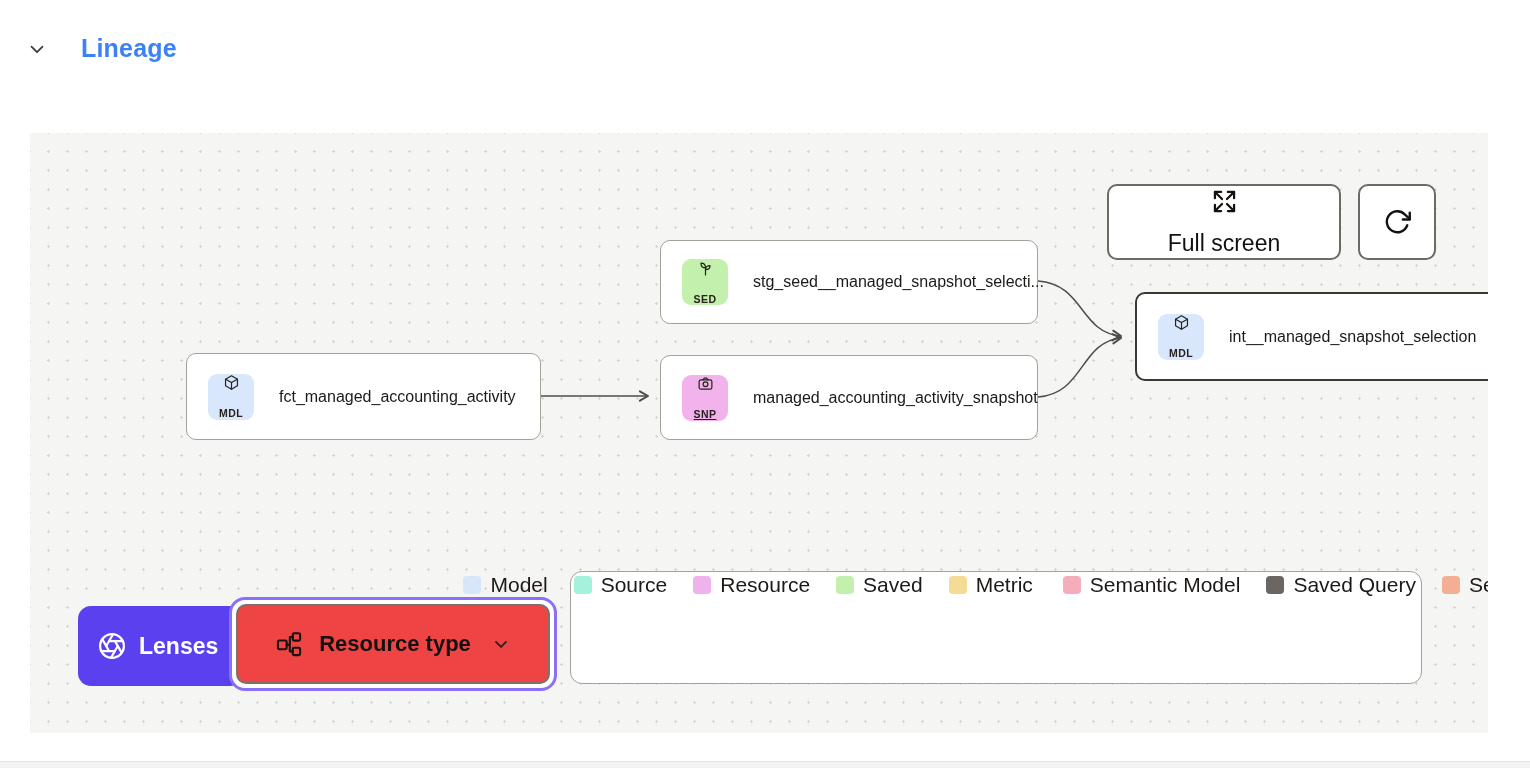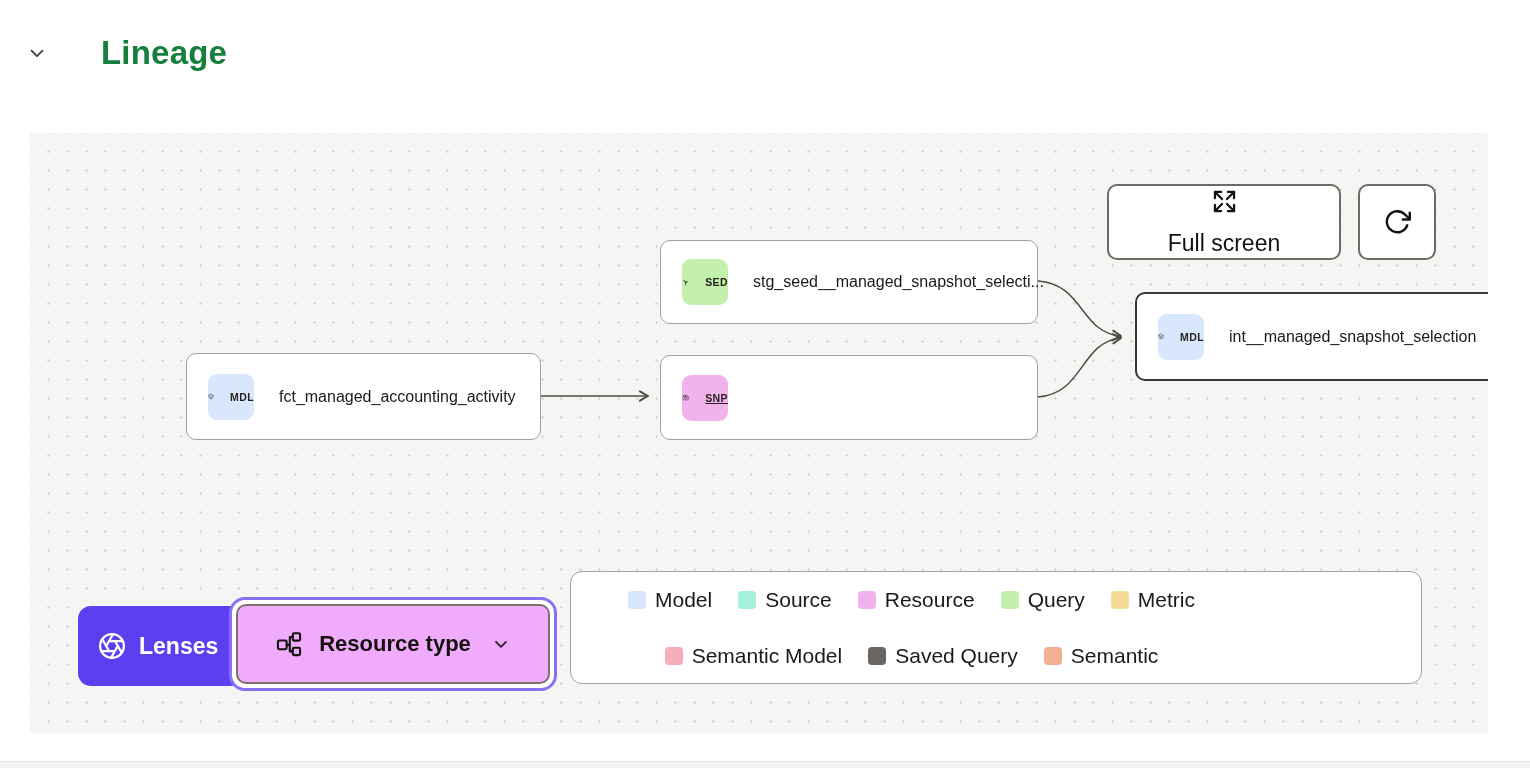--- a/index.html
+++ b/index.html
@@ -3,39 +3,39 @@
 <meta charset="utf-8">
 <style>
   html,body{margin:0;padding:0;}
   body{
     width:1530px;height:768px;position:relative;background:#ffffff;
     font-family:"Liberation Sans", sans-serif;overflow:hidden;color:#1c1917;
   }
   
   .section-header{position:absolute;left:26px;top:34px;display:flex;align-items:center;gap:33px;}
   .collapse-chevron{color:#3f3b37;display:flex;cursor:pointer;}
-  .section-title{font-size:33px;font-weight:700;color:#15803d;letter-spacing:.2px;margin-left:20px;}
+  .section-title{font-size:25px;font-weight:700;color:#3b82f6;letter-spacing:.2px;}
   
   .canvas{
     position:absolute;left:30px;top:133px;width:1458px;height:600px;
     background-color:#f5f5f4;
     background-image:radial-gradient(circle,#d8d5d1 1.1px,transparent 1.2px);
     background-size:19px 19px;background-position:9px 9px;
     overflow:hidden;
   }
   .edges{position:absolute;left:0;top:0;pointer-events:none;}
   
   .node{
     position:absolute;background:#fff;border:1px solid #a5a09a;border-radius:10px;
     display:flex;align-items:center;gap:25px;padding:0 21px;box-sizing:border-box;cursor:pointer;
   }
   .node.selected{border:2px solid #3b3733;}
   .node-icon{
     width:46px;height:46px;border-radius:9px;flex:0 0 auto;
-    display:flex;flex-direction:row;align-items:center;justify-content:center;gap:16px;color:#26221e;
+    display:flex;flex-direction:column;align-items:center;justify-content:center;gap:16px;color:#26221e;
   }
   .node-icon svg{display:block;}
   .node-badge{font-size:10.5px;font-weight:600;letter-spacing:.4px;color:#26221e;line-height:12px;}
   .node-label{font-size:16px;color:#1c1917;white-space:nowrap;}
   
   .ctrl-btn{
     position:absolute;background:#fff;border:2px solid #6e6962;border-radius:10px;
     display:flex;align-items:center;justify-content:center;gap:15px;
     font-size:23px;font-weight:500;color:#14110f;cursor:pointer;box-sizing:border-box;flex-direction:column;
   }
@@ -46,30 +46,30 @@
     background:#5b40f0;border:none;border-radius:13px;color:#fff;cursor:pointer;
     display:flex;align-items:center;justify-content:flex-start;gap:12px;padding:0 0 0 19px;
     font-size:23px;font-weight:600;box-sizing:border-box;z-index:3;
   }
   .resource-ring{
     position:absolute;left:199px;top:464px;width:328px;height:94px;
     border:3px solid #8a70f6;border-radius:16px;background:#fff;box-sizing:border-box;
     padding:4px;z-index:4;
   }
   .resource-btn{
-    width:100%;height:100%;background:#f0abfc;border:2px solid #79736c;border-radius:10px;
+    width:100%;height:100%;background:#ef4444;border:2px solid #79736c;border-radius:10px;
     display:flex;align-items:center;justify-content:center;gap:16px;
     font-size:22px;font-weight:600;color:#14110f;cursor:pointer;box-sizing:border-box;
   }
   .resource-btn .chev{margin-left:4px;color:#26221e;display:flex;}
   
   .legend{
     position:absolute;left:540px;top:438px;width:852px;height:113px;
     background:#fff;border:1.5px solid #a5a09a;border-radius:12px;box-sizing:border-box;
-    display:flex;flex-direction:column;justify-content:center;gap:30px;padding-left:28px;
+    display:flex;flex-direction:row;justify-content:center;gap:30px;padding-left:28px;
   }
   .legend-row{display:flex;align-items:center;justify-content:center;gap:26px;width:625px;height:26px;}
   .legend-item{display:flex;align-items:center;gap:9px;font-size:21px;color:#1c1917;white-space:nowrap;}
   .swatch{width:18px;height:18px;border-radius:4px;flex:0 0 auto;}
   
   .bottom-strip{position:absolute;left:0;top:761px;width:1530px;height:7px;background:#f4f3f1;border-top:1px solid #e5e2df;box-sizing:border-box;}
   svg.stroke-ic{stroke:currentColor;fill:none;stroke-linecap:round;stroke-linejoin:round;}
 </style>
 </head>
 <body>
@@ -124,20 +124,21 @@
 
   <div class="node" style="left:630px;top:222px;width:378px;height:85px">
     <div class="node-icon" style="background-color: rgb(242, 179, 236); text-decoration: underline;">
       <svg class="stroke-ic" width="17" height="17" viewBox="0 0 24 24" stroke-width="1.7">
         <rect x="3" y="7" width="18" height="13" rx="2.5"></rect>
         <path d="M8.5 7 L10 4.5 H14 L15.5 7"></path>
         <circle cx="12" cy="13" r="3.4"></circle>
       </svg>
       <span class="node-badge">SNP</span>
     </div>
+    <span class="node-label">managed_accounting_activity_snapshot</span>
   </div>
 
   <div class="node selected" style="left:1105px;top:159px;width:440px;height:89px">
     <div class="node-icon" style="background-color: rgb(217, 231, 252);">
       <svg class="stroke-ic" width="17" height="17" viewBox="0 0 24 24" stroke-width="1.7">
         <path d="M12 2.6 L20.4 7.3 V16.7 L12 21.4 L3.6 16.7 V7.3 Z"></path>
         <path d="M3.6 7.3 L12 12 L20.4 7.3"></path>
         <path d="M12 12 V21.4"></path>
       </svg>
       <span class="node-badge">MDL</span>
@@ -205,21 +206,21 @@
       <span class="legend-item">
         <span class="swatch" style="background-color: rgb(165, 241, 220);"></span>
         <span>Source</span>
       </span>
       <span class="legend-item">
         <span class="swatch" style="background-color: rgb(240, 178, 236);"></span>
         <span>Resource</span>
       </span>
       <span class="legend-item">
         <span class="swatch" style="background-color: rgb(195, 240, 173);"></span>
-        <span>Query</span>
+        <span>Saved</span>
       </span>
       <span class="legend-item">
         <span class="swatch" style="background-color: rgb(244, 220, 150);"></span>
         <span>Metric</span>
       </span>
     </div>
     <div class="legend-row">
       <span class="legend-item">
         <span class="swatch" style="background-color: rgb(243, 173, 187);"></span>
         <span>Semantic Model</span>

